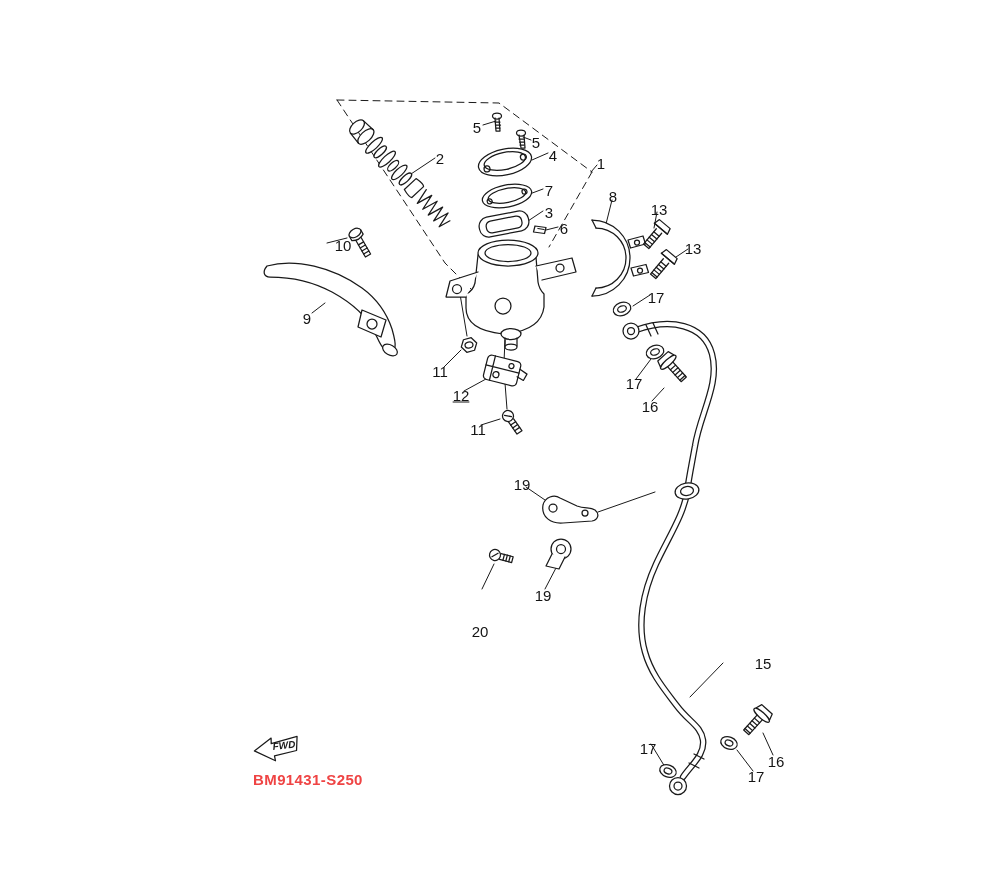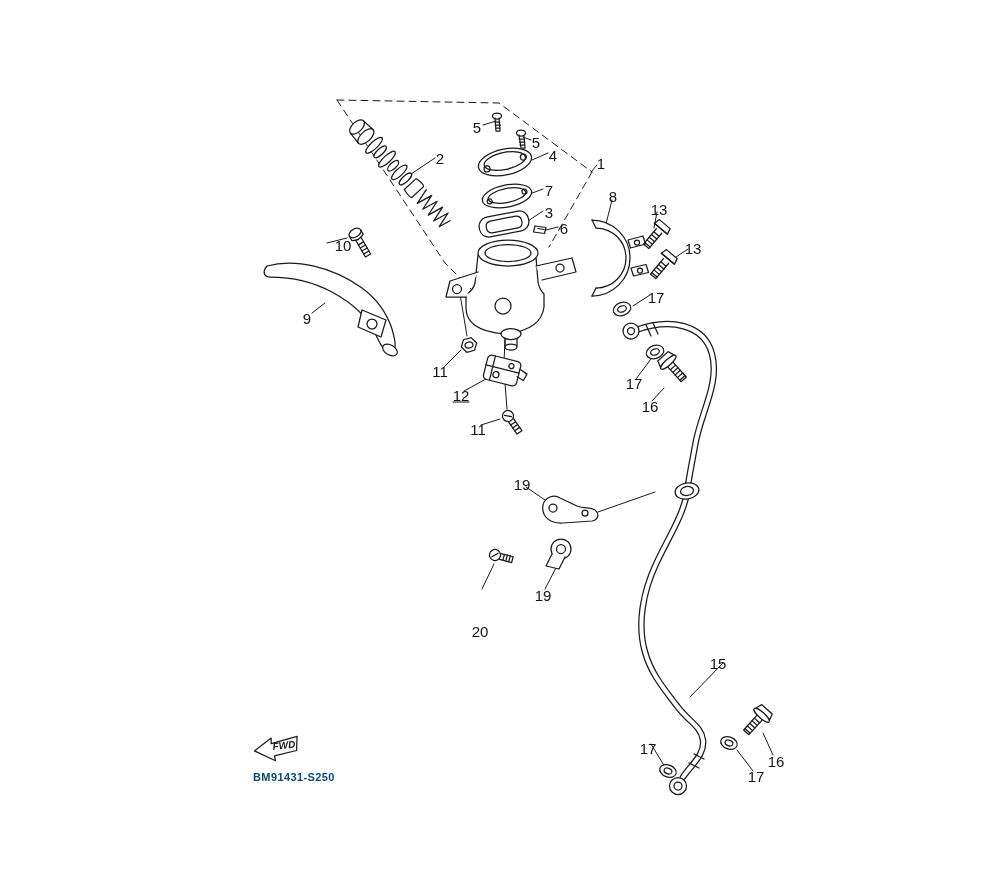--- a/index.html
+++ b/index.html
@@ -15,24 +15,24 @@
     position:absolute;
     transform:translate(-50%,-50%);
     font-size:15px;
     line-height:1;
     color:#141414;
     user-select:none;
   }
   .part-code{
     position:absolute;
     left:253px;top:771px;
-    font-size:11px;
+    font-size:15px;
     font-weight:bold;
     letter-spacing:0.4px;
-    color:#0c4a6e;
+    color:#ef4444;
   }
 </style>
 </head>
 <body>
 
 <div class="stage">
 
   <svg viewBox="0 0 1000 880" width="1000" height="880">
     <g fill="none" stroke="#1a1a1a" stroke-width="1.25" stroke-linecap="round" stroke-linejoin="round">
 
@@ -276,21 +276,21 @@
       <div class="callout" style="left: 564px; top: 228px;">6</div>
       <div class="callout" style="left: 549px; top: 190px;">7</div>
       <div class="callout" style="left: 613px; top: 196px;">8</div>
       <div class="callout" style="left: 307px; top: 318px;">9</div>
       <div class="callout" style="left: 320px; top: 245px; margin-left: 23px;">10</div>
       <div class="callout" style="left: 440px; top: 371px;">11</div>
       <div class="callout" style="left: 461px; top: 395px; text-decoration: underline;">12</div>
       <div class="callout" style="left: 659px; top: 209px;">13</div>
       <div class="callout" style="left: 693px; top: 248px;">13</div>
       <div class="callout" style="left: 478px; top: 429px;">11</div>
-      <div class="callout" style="left: 718px; top: 663px;">15</div>
+      <div class="callout" style="left: 763px; top: 663px;">15</div>
       <div class="callout" style="left: 650px; top: 406px;">16</div>
       <div class="callout" style="left: 776px; top: 761px;">16</div>
       <div class="callout" style="left: 656px; top: 297px;">17</div>
       <div class="callout" style="left: 634px; top: 383px;">17</div>
       <div class="callout" style="left: 648px; top: 748px;">17</div>
       <div class="callout" style="left: 756px; top: 776px;">17</div>
       <div class="callout" style="left: 522px; top: 484px;">19</div>
       <div class="callout" style="left: 543px; top: 595px; text-align: center;">19</div>
       <div class="callout" style="left: 480px; top: 595px; margin-top: 36px;">20</div>
     </div>

